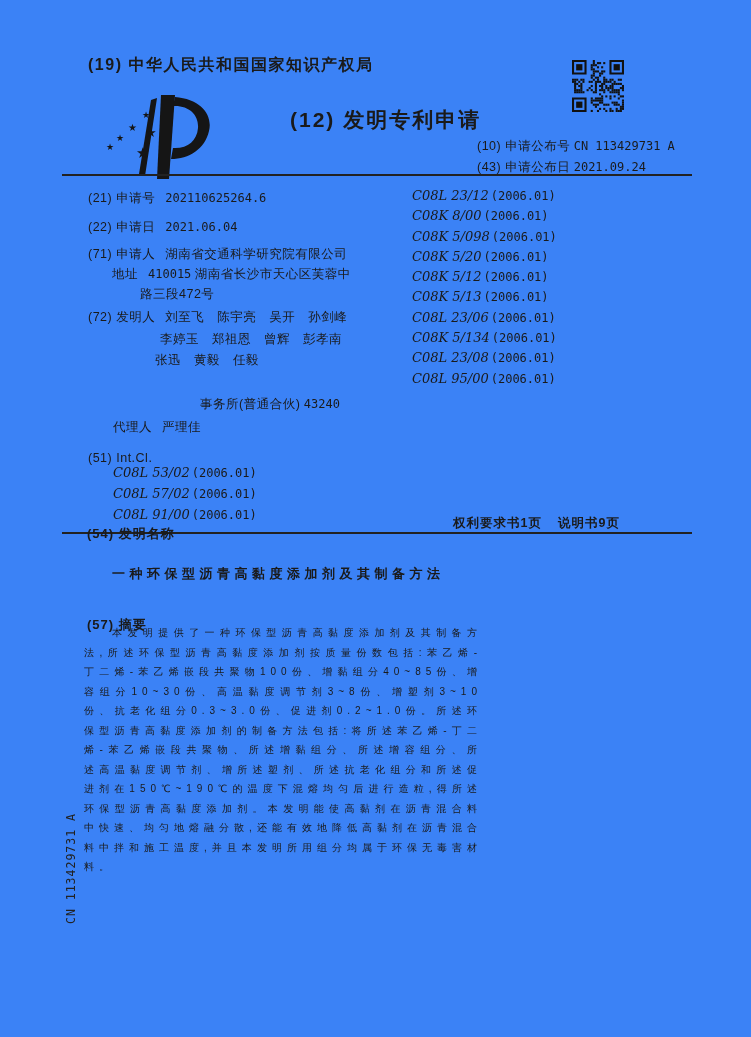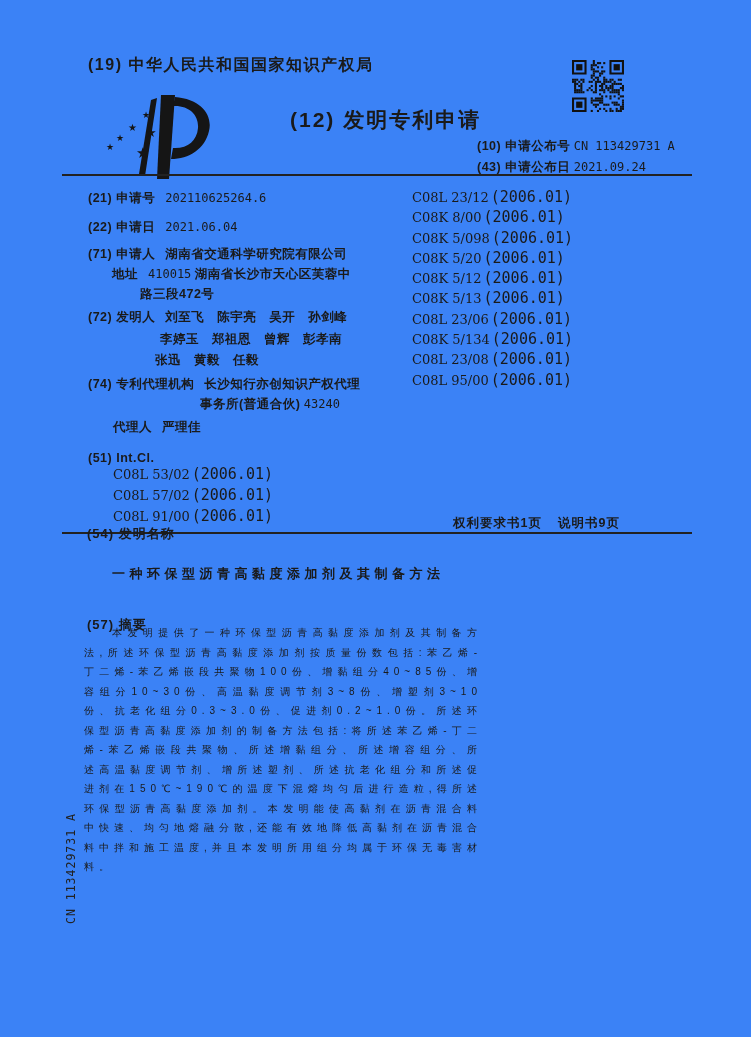--- a/index.html
+++ b/index.html
@@ -14,26 +14,26 @@
   .qr{position:absolute;left:572px;top:60px;width:52px;height:52px;}
   .logo{position:absolute;left:100px;top:92px;width:112px;height:90px;}
   .pub-block{left:477px;top:136px;font-size:12.5px;font-weight:bold;line-height:21px;}
   .num{font-family:"DejaVu Sans Mono",monospace;font-weight:normal;font-size:12px;}
   .rule{position:absolute;left:62px;width:630px;height:2px;background:#222;}
   .rule-1{top:174px;}
   .rule-2{top:532px;}
   
   .col-left{position:absolute;left:88px;top:186px;width:312px;height:340px;font-size:12.5px;}
   .col-left .r{position:absolute;white-space:nowrap;}
-  .cjk{font-weight:bold;letter-spacing:0.5px;}
+  .cjk{font-weight:normal;letter-spacing:0.5px;}
   .gap{display:inline-block;width:10px;}
   .col-right{position:absolute;left:412px;top:188px;width:280px;font-size:12.5px;}
   .col-right .ipc-row{height:20.3px;white-space:nowrap;}
-  .code{font-family:"DejaVu Serif",serif;font-size:13px;}
-  .ver{font-family:"DejaVu Sans Mono",monospace;font-size:15px;margin-left:2px;}
+  .code{font-family:"DejaVu Serif",serif;font-style:italic;font-size:13px;}
+  .ver{font-family:"DejaVu Sans Mono",monospace;font-size:12px;margin-left:2px;}
   .pages-note{left:453px;top:515px;font-size:12.5px;font-weight:bold;letter-spacing:1px;}
   .pages-note span{margin-right:16px;}
   
   .sec-label{font-size:13px;font-weight:bold;letter-spacing:1px;}
   .sec54-label{left:87px;top:525px;}
   .title-par{position:absolute;left:84px;top:564px;width:366px;font-size:13px;
     font-weight:bold;letter-spacing:4.5px;line-height:20px;text-indent:28px;white-space:normal;}
   .sec57-label{left:87px;top:616px;}
   .abstract-par{position:absolute;left:84px;top:623px;width:398px;font-size:10px;
     letter-spacing:5px;line-height:19.5px;text-indent:28px;text-align:justify;white-space:normal;}
@@ -281,23 +281,20 @@
     </div>
     <div class="r" style="top:123px;left:0">
       <span class="cjk">(72) 发明人</span><span class="gap"></span><span class="cjk">刘至飞　陈宇亮　吴开　孙剑峰</span>
     </div>
     <div class="r" style="top:145px;left:72px">
       <span class="cjk">李婷玉　郑祖恩　曾辉　彭孝南</span>
     </div>
     <div class="r" style="top:166px;left:67px">
       <span class="cjk">张迅　黄毅　任毅</span>
     </div>
-    <div class="r" style="top:190px;left:0">
-      <span class="cjk">(74) 专利代理机构</span><span class="gap"></span><span class="cjk">长沙知行亦创知识产权代理</span>
-    </div>
     <div class="r" style="top:210px;left:112px">
       <span class="cjk">事务所(普通合伙)</span> <span class="num">43240</span>
     </div>
     <div class="r" style="top:233px;left:25px">
       <span class="cjk">代理人</span><span class="gap"></span><span class="cjk">严理佳</span>
     </div>
     <div class="r" style="top:265px;left:0">
       <span class="cjk">(51) Int.Cl.</span>
     </div>
     <div class="r" style="top:279px;left:25px">

